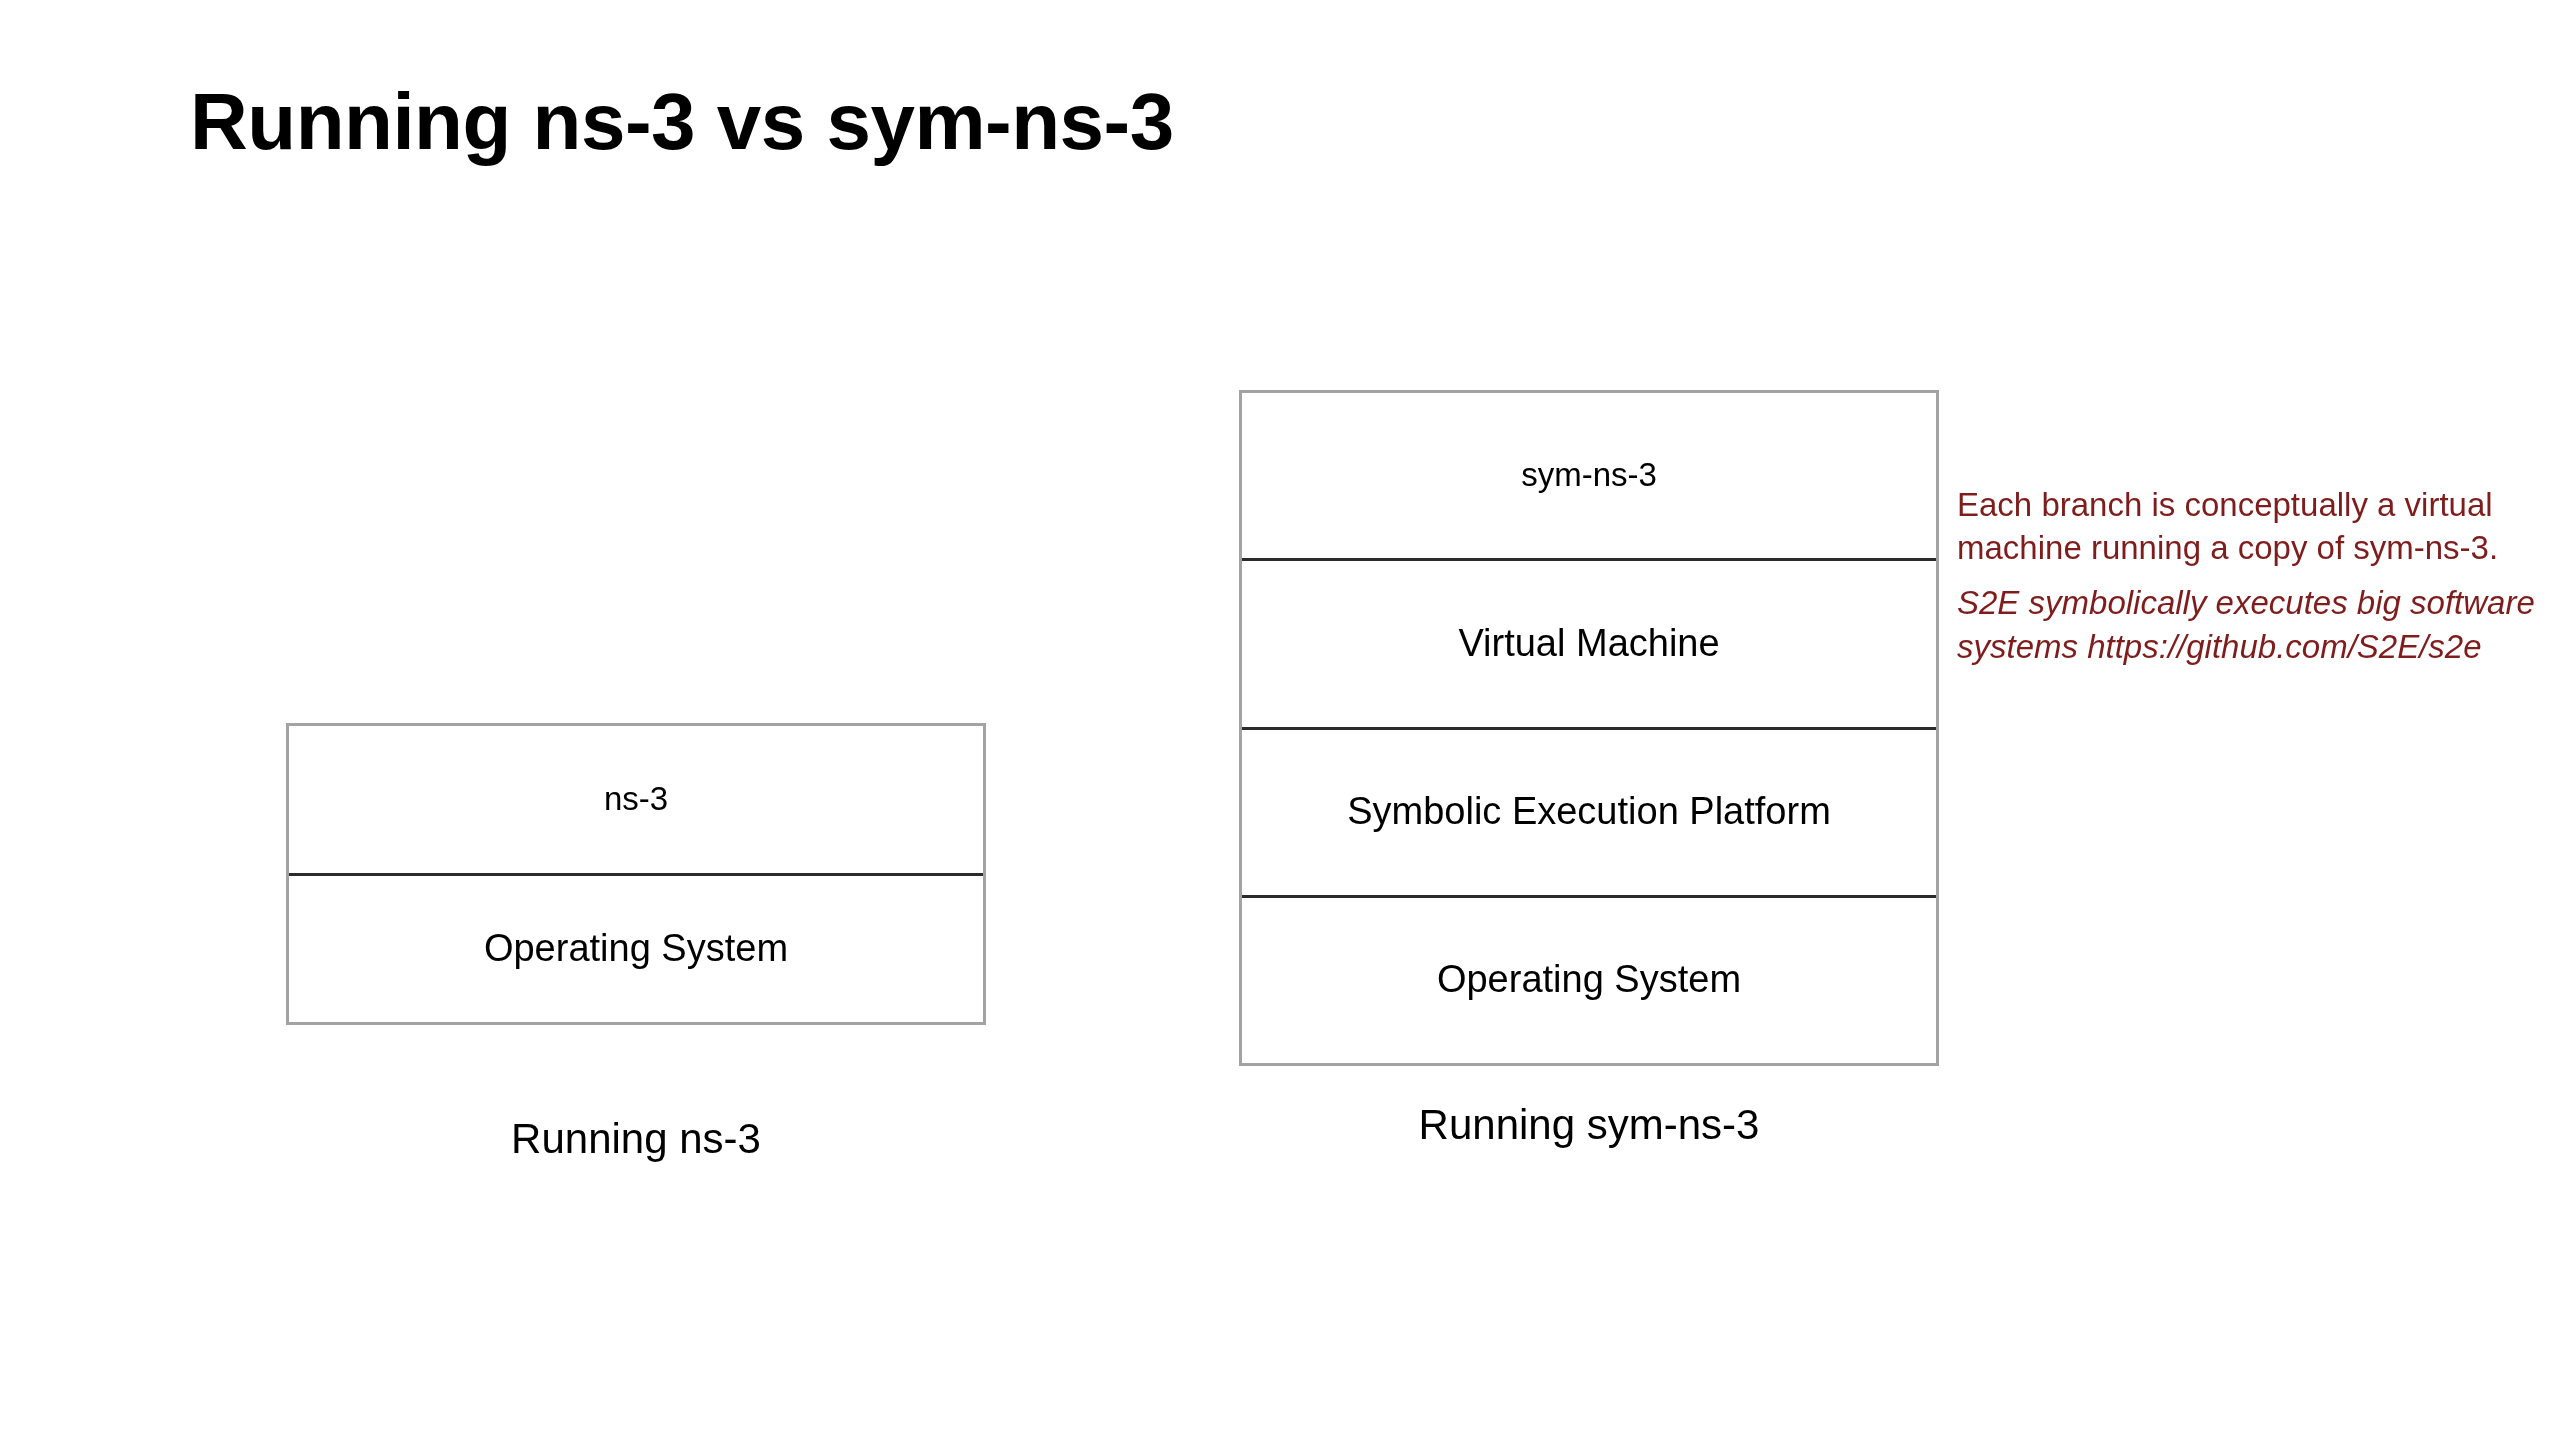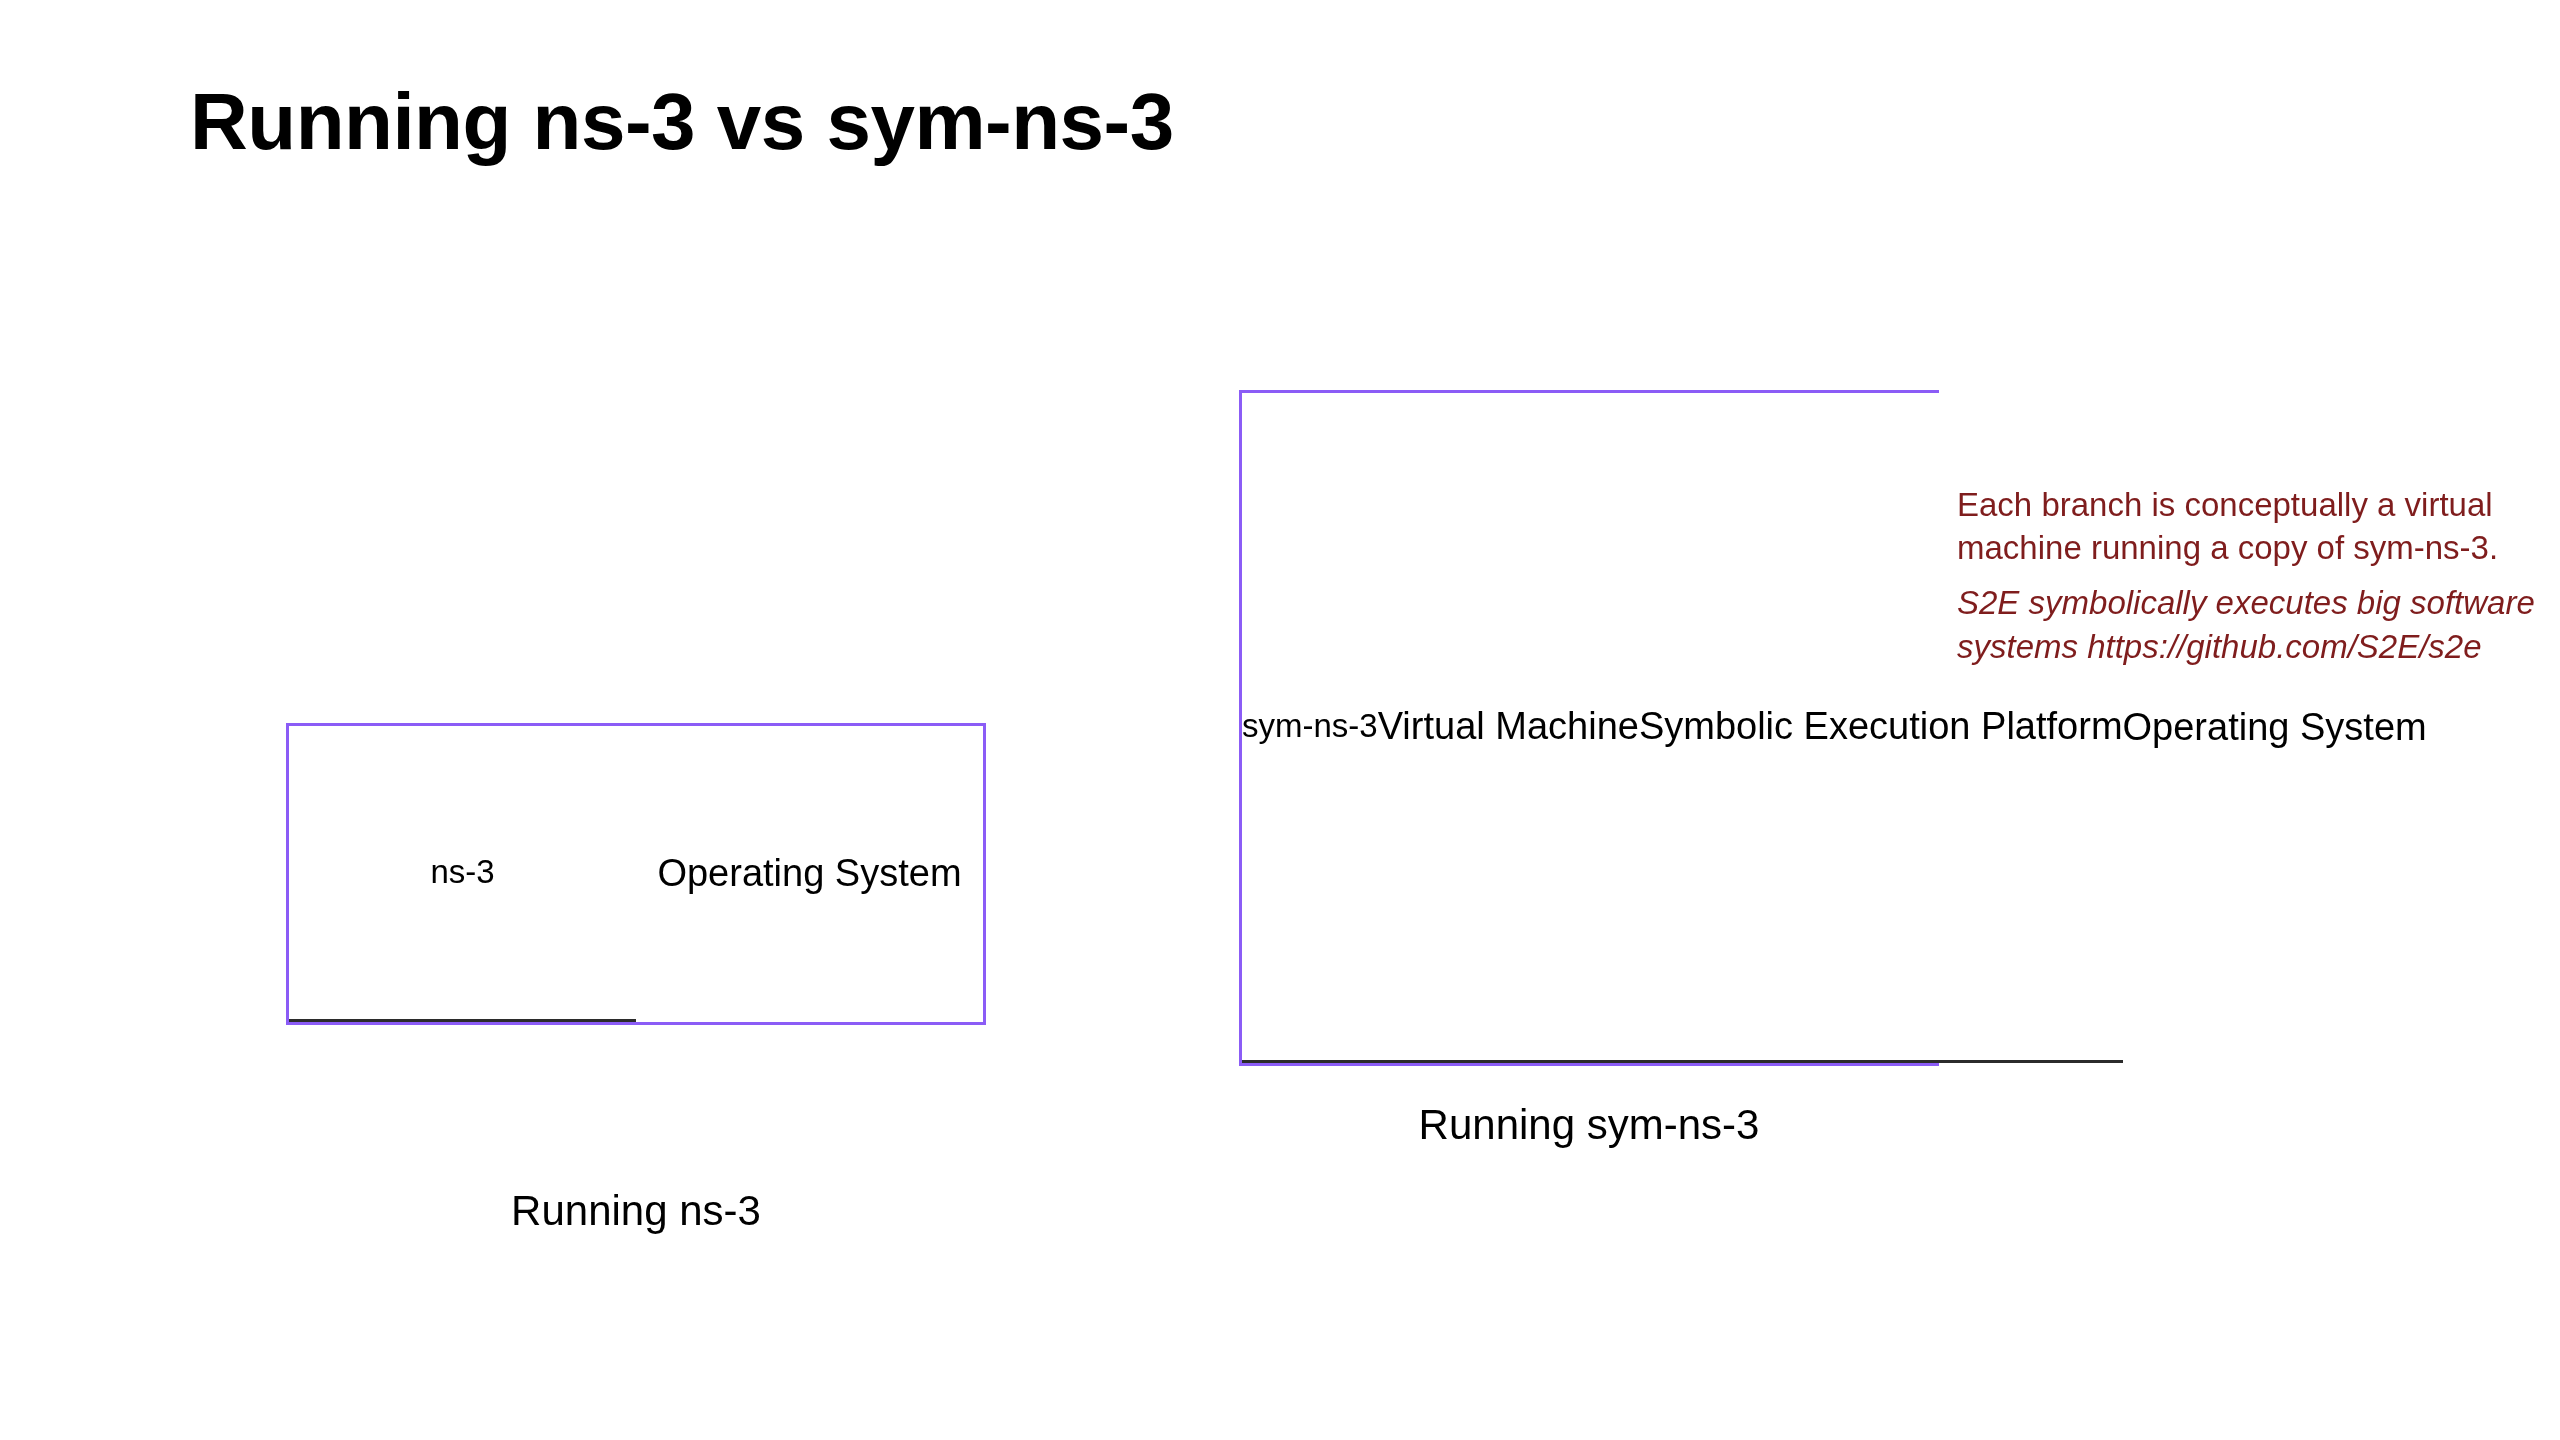--- a/index.html
+++ b/index.html
@@ -31,23 +31,24 @@
     font-weight: 700;
     color: #000000;
     letter-spacing: -0.5px;
     white-space: nowrap;
   }
 
   
   .stack {
     position: absolute;
     box-sizing: border-box;
-    border: 3px solid #8b5cf6;
+    border: 3px solid #a3a3a3;
     background: #ffffff;
     display: flex;
+    flex-direction: column;
   }
   .stack-row {
     flex: 1 1 0;
     display: flex;
     align-items: center;
     justify-content: center;
     box-sizing: border-box;
     border-bottom: 3px solid #2b2b2b;
     background: #ffffff;
   }
@@ -85,21 +86,21 @@
   .caption {
     position: absolute;
     font-size: 42px;
     line-height: 1.1;
     color: #000000;
     text-align: center;
     white-space: nowrap;
   }
   #caption-left {
     left: 286px;
-    top: 1188px;
+    top: 1116px;
     width: 700px;
   }
   #caption-right {
     left: 1239px;
     top: 1102px;
     width: 700px;
   }
 
   
   .annotations {

